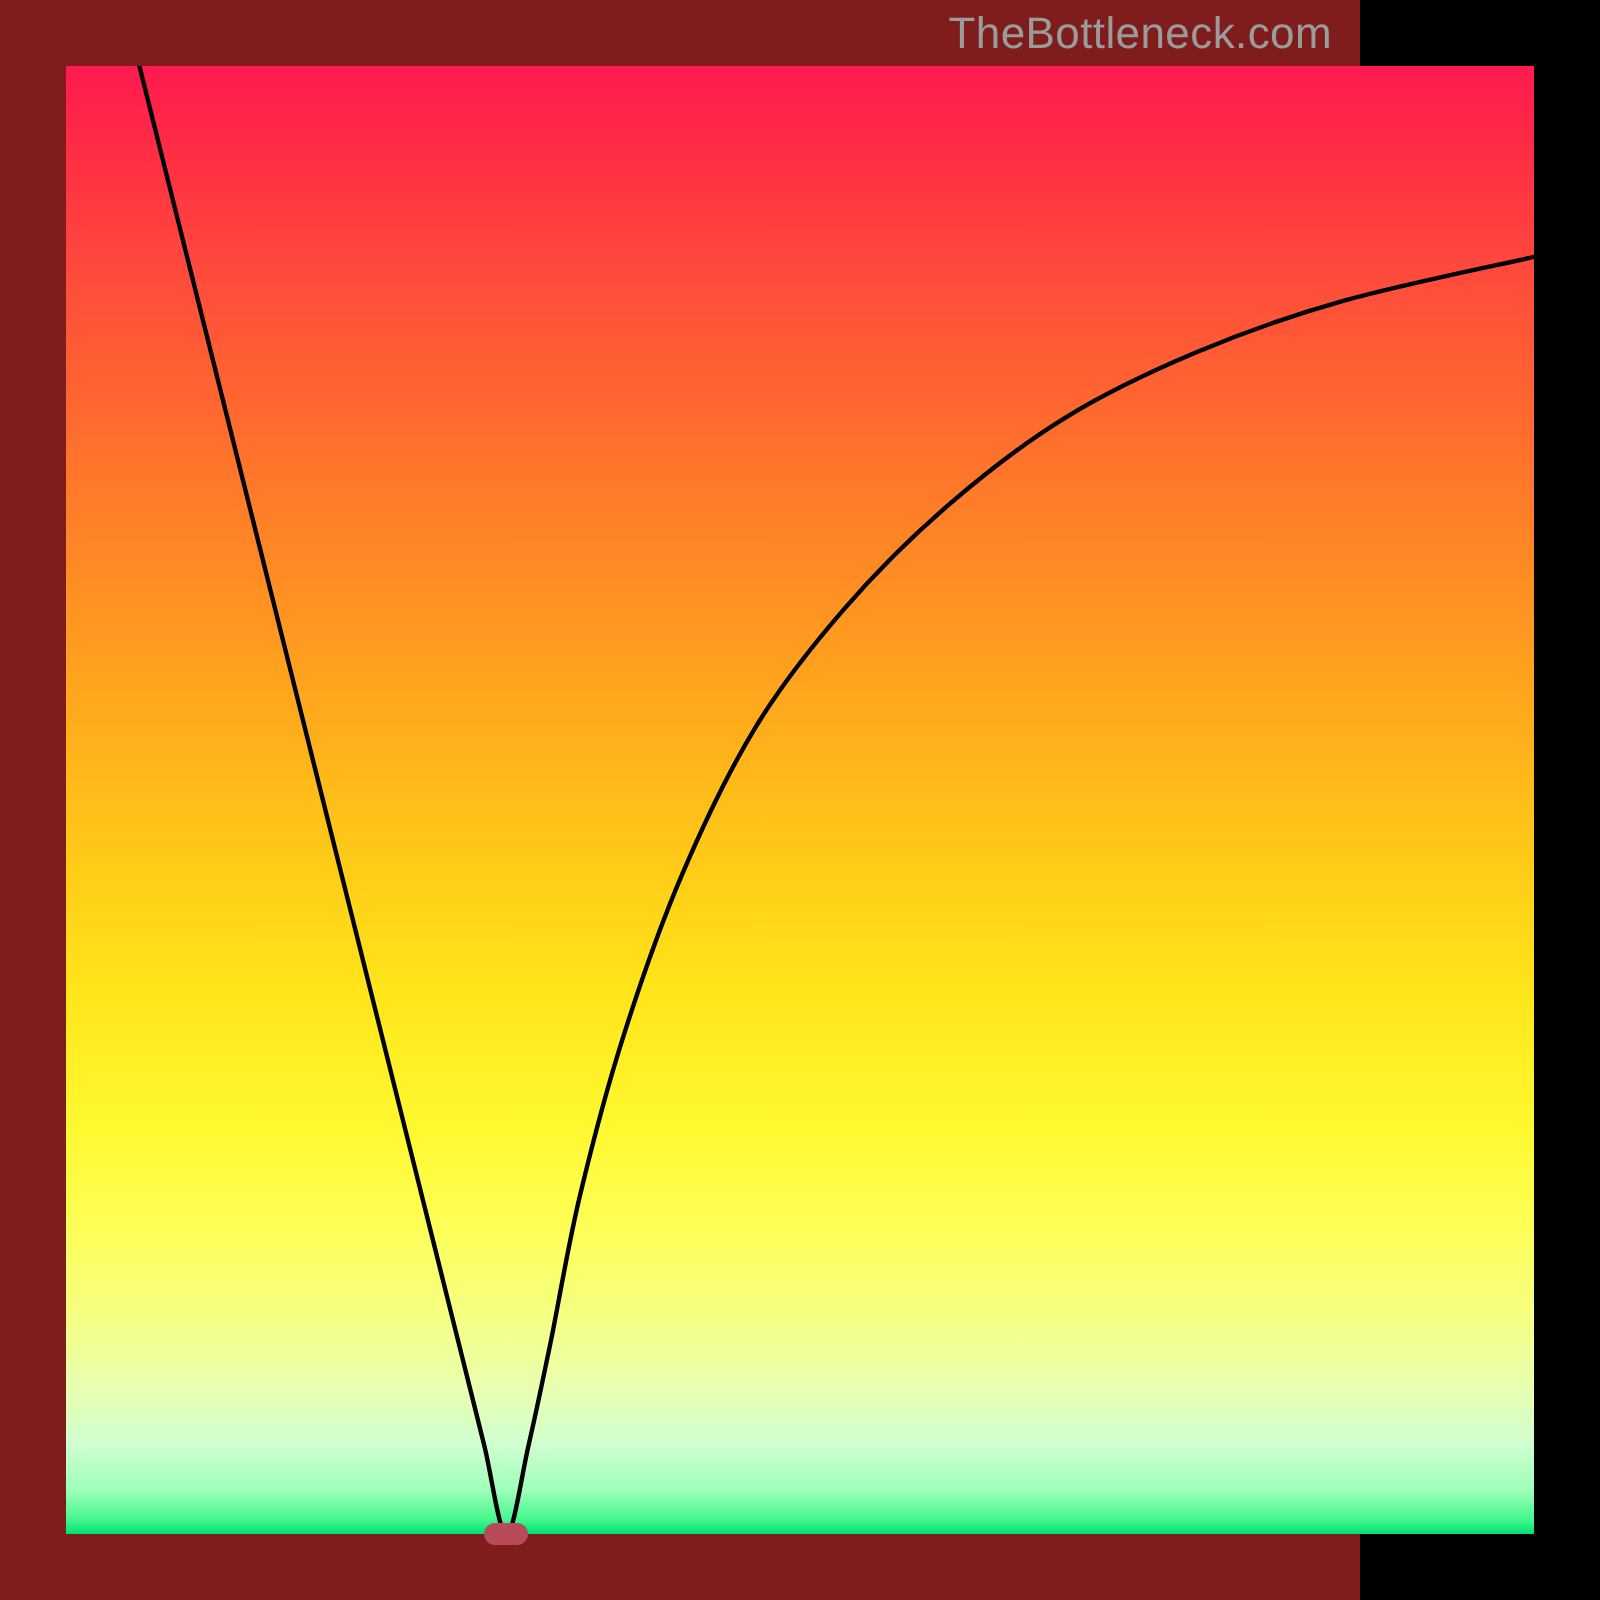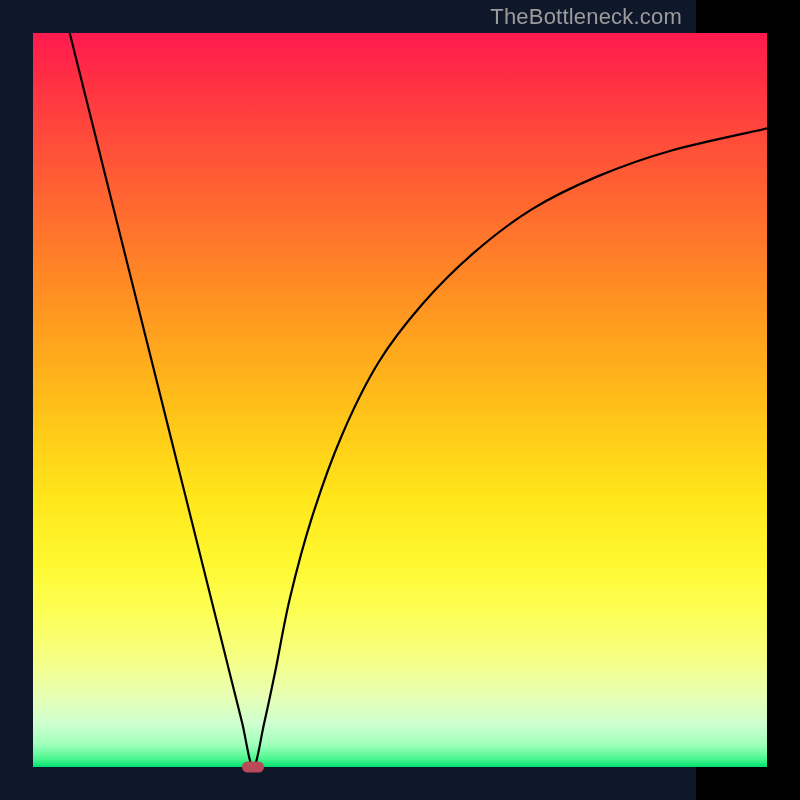--- a/index.html
+++ b/index.html
@@ -10,22 +10,21 @@
     background: #000;
     overflow: hidden;
     font-family: Arial, Helvetica, sans-serif;
   }
   .frame {
     position: absolute;
     left: 0;
     top: 0;
     width: 680px;
     height: 800px;
-    background: #0f172a;
-    padding-left: 16px;
+    background: #7f1d1d;
   }
   .plot {
     position: absolute;
     left: 33px;
     top: 33px;
     width: 734px;
     height: 734px;
     background: linear-gradient(to bottom,
       #ff1a4f 0%,
       #ff2e44 6%,

